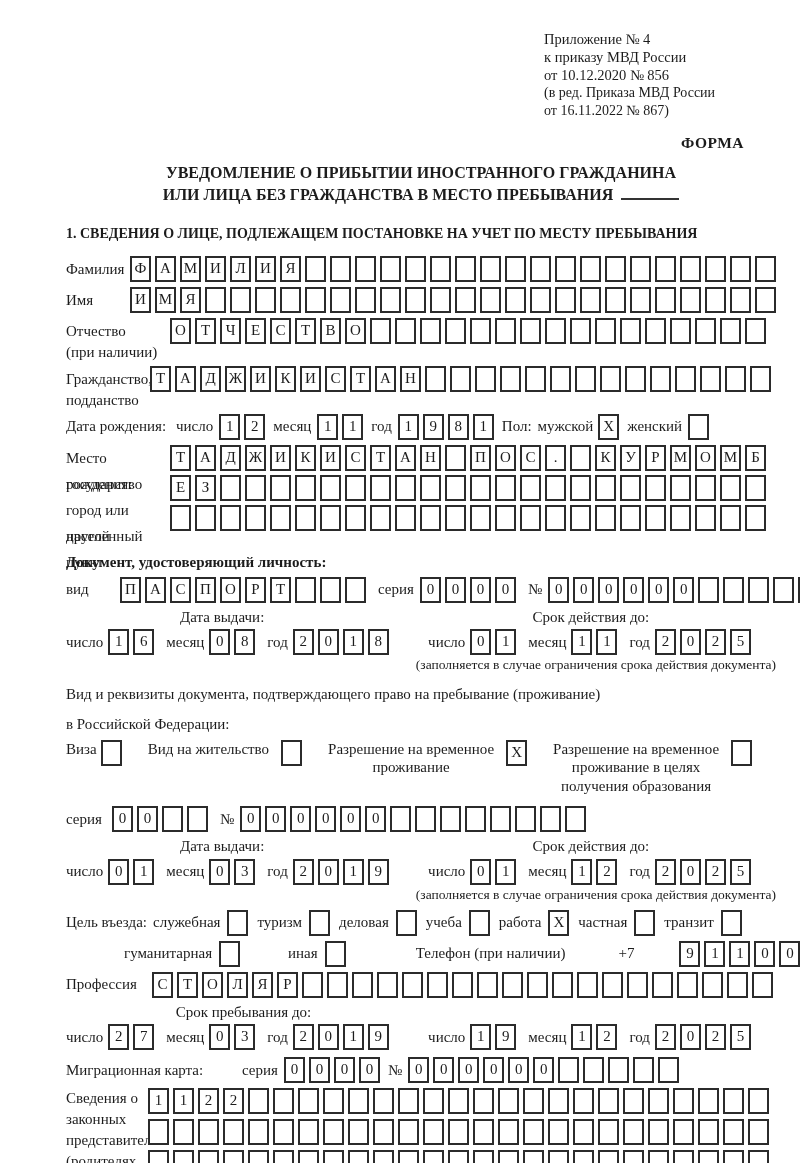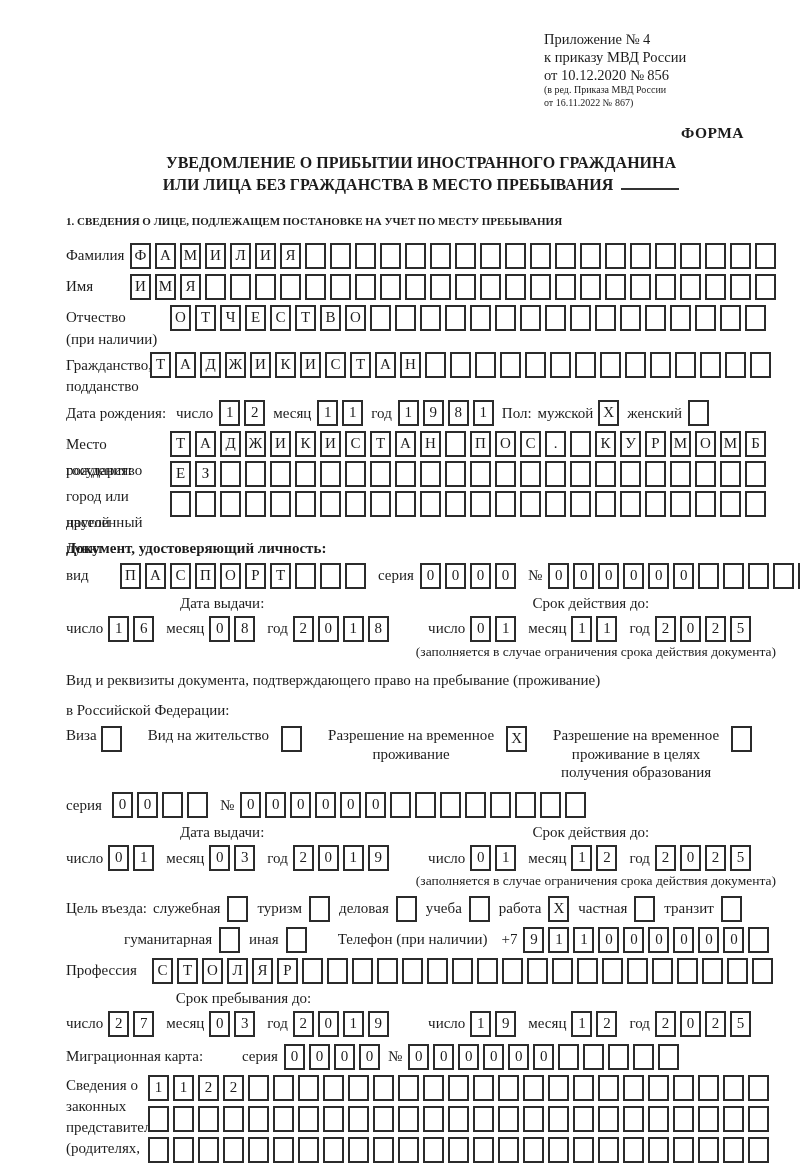--- a/index.html
+++ b/index.html
@@ -4,25 +4,25 @@
 <style>
   html,body{margin:0;padding:0;background:#ffffff;}
   .sheet{
     width:800px;height:1163px;box-sizing:border-box;background:#ffffff;
     padding:30px 24px 14px 66px;overflow:hidden;
     font-family:"Liberation Serif","DejaVu Serif",serif;
     color:#1c1c1c;font-size:15px;line-height:1.25;
   }
   .annex{margin-left:478px;}
   .annex div{font-size:14.5px;}
-  .annex .small{font-size:10px;}
+  .annex .small{font-size:14px;}
   .forma{font-weight:bold;text-align:right;padding-right:32px;margin:14px 0 10px 0;font-size:15.5px;letter-spacing:.5px;}
   .title{text-align:center;font-weight:bold;font-size:16px;margin:0 0 2px 0;}
   .title-underline{display:inline-block;width:58px;border-bottom:2px solid #333;margin-left:8px;vertical-align:baseline;}
-  .section-title{font-weight:bold;font-size:11px;margin:20px 0 14px 0;}
+  .section-title{font-weight:bold;font-size:14px;margin:20px 0 14px 0;}
   .frow{display:flex;align-items:center;margin-bottom:5px;white-space:nowrap;}
   .flabel{flex:none;}
   .lw-64{width:64px;}
   .lw-84{width:84px;}
   .lw-104{width:104px;}
   .lw-54{width:54px;}
   .cells{display:inline-flex;gap:4px;flex:none;}
   .cell{flex:none;width:21px;height:26px;border:2px solid #2b2b2b;box-sizing:border-box;
         text-align:center;line-height:21px;font-size:15px;background:#fff;}
   .sublabel{margin:-2px 0 4px 0;}
@@ -43,21 +43,21 @@
   .dgroup .lbl2{margin:0 5px 0 12px;flex:none;}
   .note-right{text-align:right;font-size:13.5px;margin:1px 0 6px 0;}
   .plain{margin-bottom:4px;margin-top:11px;}
   .opt-row{display:flex;align-items:flex-start;margin:6px 0 10px 0;}
   .opt{display:inline-flex;align-items:flex-start;}
   .opt .cells{margin-left:12px;margin-top:0;}
   .opt-lines{text-align:center;}
   .opt-gap{margin-left:26px;}
   .pair{display:inline-flex;align-items:center;margin-right:9px;}
   .pair .cells{margin-left:7px;}
-  .indent{padding-left:58px;}
+  .indent{padding-left:58px;gap:39px;}
   .rep{display:flex;margin-top:2px;}
   .rep-labels{width:82px;flex:none;}
   .rep-labels div{line-height:21px;}
   .rep-cells .cells{margin-bottom:5px;display:flex;}
 </style>
 </head>
 <body>
 
 <div class="sheet">
 

